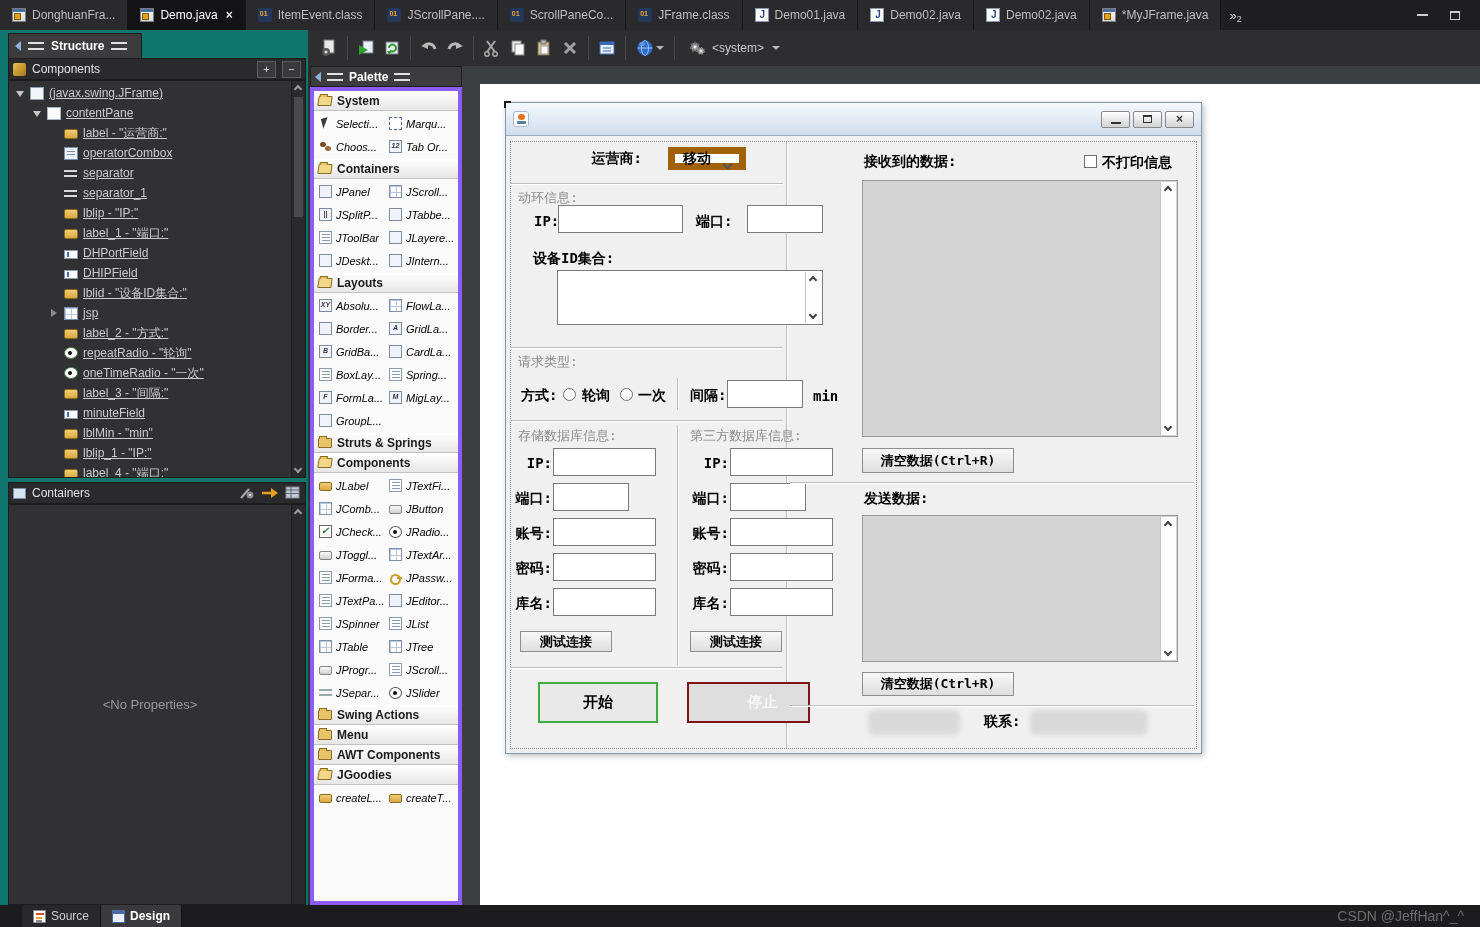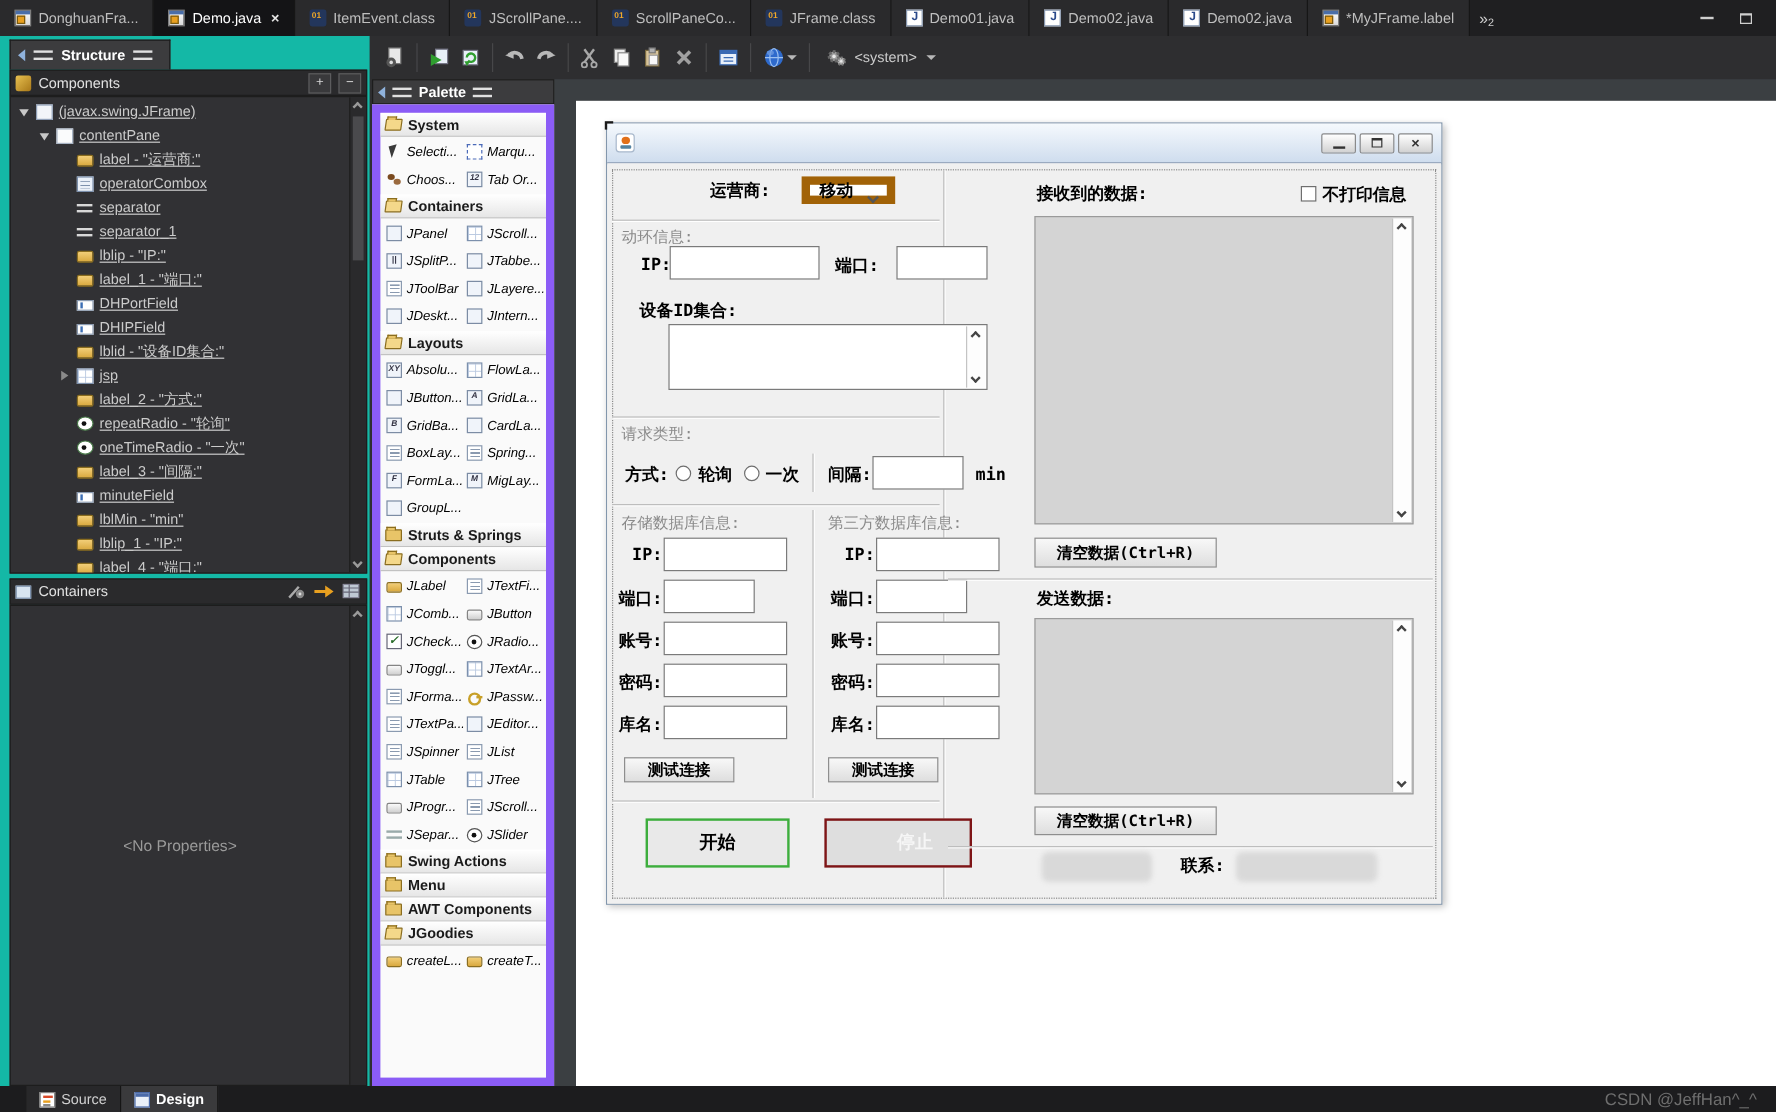--- a/index.html
+++ b/index.html
@@ -27,21 +27,21 @@
   .wmax { width:10px; height:9px; border:1px solid #CFCFCF; border-top:2px solid #CFCFCF; }
 
   
   .toolbar { position:absolute; left:310px; top:30px; width:1170px; height:36px; background:#2E2E30; display:flex; align-items:center; padding-left:6px; }
   .tbtn { width:26px; height:26px; display:flex; align-items:center; justify-content:center; border-radius:3px; cursor:default; }
   .tsep { width:1px; height:24px; background:#474749; margin:0 5px; }
   .tcaret { width:0; height:0; border-left:4px solid transparent; border-right:4px solid transparent; border-top:4px solid #B8B8B8; margin-left:2px; }
   .sysbox { display:flex; align-items:center; gap:6px; padding:0 8px; height:26px; color:#CCCCCC; font-size:12px; }
 
   
-  .leftcol { position:absolute; left:0; top:30px; width:308px; height:875px; background:#14b8a6; }
+  .leftcol { position:absolute; left:0; top:30px; width:308px; height:875px; background:#0f766e; }
   .view-tab { position:absolute; left:8px; top:3px; height:25px; display:flex; align-items:center; gap:7px; padding:0 14px 0 6px; background:#3C3C3E; border:1px solid #1D1D1D; border-bottom:none; color:#FFFFFF; font-size:12px; font-weight:bold; }
   .collapse-arr { width:0; height:0; border-top:5px solid transparent; border-bottom:5px solid transparent; border-right:6px solid #8FB2DC; }
   .hbar { width:16px; height:8px; border-top:2px solid #E0E0E0; border-bottom:2px solid #E0E0E0; }
   .subheader { position:absolute; left:8px; right:2px; height:22px; background:#2A2A2C; border:1px solid #1D1D1D; display:flex; align-items:center; gap:6px; padding:0 4px; color:#E2E2E2; font-size:12px; }
   .subheader .sp { flex:1; }
   .mini-btn { width:19px; height:17px; border:1px solid #5C5C5E; background:#39393B; color:#D8D8D8; display:flex; align-items:center; justify-content:center; font-size:11px; line-height:1; }
   .comp-ico { width:13px; height:13px; background:linear-gradient(135deg,#E8C050,#A87818); border-radius:2px; }
   .prop-ico { width:13px; height:11px; background:#D8E4F0; border:1px solid #7C90AC; }
   .tree { position:absolute; left:8px; right:2px; top:50px; height:398px; background:#313134; border:1px solid #1D1D1D; overflow:hidden; }
   .tree-row { display:flex; align-items:center; gap:5px; height:20px; color:#CBCBCB; font-size:12px; white-space:nowrap; cursor:default;text-decoration:underline; }
@@ -66,21 +66,21 @@
   .ar { width:6px; height:6px; border-left:2px solid #9A9A9A; border-top:2px solid #9A9A9A; position:absolute; left:3px; }
   .ar.up { transform:rotate(45deg); top:5px; }
   .ar.down { transform:rotate(225deg); bottom:5px; }
   .props-header { position:absolute; left:8px; right:2px; top:452px; height:22px; background:#2A2A2C; border:1px solid #1D1D1D; display:flex; align-items:center; gap:6px; padding:0 4px; color:#E2E2E2; font-size:12px; }
   .props-body { position:absolute; left:8px; right:2px; top:474px; bottom:0; background:#313134; border:1px solid #1D1D1D; }
   .noprops { position:absolute; left:0; right:14px; top:0; bottom:0; display:flex; align-items:center; justify-content:center; color:#9A9A9A; font-size:13px; }
 
   
   .palette { position:absolute; left:310px; top:66px; width:152px; height:839px; }
   .pal-header { position:absolute; left:0; top:0; right:0; height:21px; background:#3C3C3E; border:1px solid #1D1D1D; display:flex; align-items:center; gap:6px; padding:0 4px; color:#FFFFFF; font-size:12px; font-weight:bold; }
-  .pal-body { position:absolute; left:0; top:21px; right:0; bottom:0; background:#FAFAFA; border:7px solid #8b5cf6; overflow:hidden; }
+  .pal-body { position:absolute; left:0; top:21px; right:0; bottom:0; background:#FAFAFA; border:4px solid #8b5cf6; overflow:hidden; }
   .pal-cat { height:20px; display:flex; align-items:center; gap:5px; padding:0 4px; background:linear-gradient(#FEFEFE,#E6E6E6); border-top:1px solid #FFFFFF; border-bottom:1px solid #C2C2C2; font-size:12px; font-weight:bold; color:#1A1A1A; cursor:default; white-space:nowrap; }
   .folder { width:14px; height:10px; position:relative; background:#E8C468; border:1px solid #8A6D1F; border-radius:1px; flex:0 0 14px; }
   .folder::before { content:""; position:absolute; left:0; top:-3px; width:6px; height:2px; background:#E8C468; border:1px solid #8A6D1F; border-bottom:none; }
   .folder.open { background:#F4D88A; transform:skewX(-8deg); }
   .pal-grid { display:grid; grid-template-columns:1fr 1fr; padding:1px 2px;font-style:italic; }
   .pitem { display:flex; align-items:center; gap:4px; height:23px; padding-left:3px; font-size:11px; color:#000; white-space:nowrap; overflow:hidden; cursor:default; }
   .pi { width:13px; height:13px; flex:0 0 13px; position:relative; display:inline-block; }
   .pi-box  { background:#F0F4FA; border:1px solid #7C8CA4; }
   .pi-box::after { content:attr(data-ltr); position:absolute; left:0; right:0; top:1px; text-align:center; font-size:7px; font-weight:bold; color:#334; }
   .pi-dash { background:#FFFFFF; border:1px dashed #4A6AB8; }
@@ -187,21 +187,21 @@
         <div class="etab">
           <span class="ficon java-file"></span>
           <span>Demo02.java</span>
         </div>
         <div class="etab">
           <span class="ficon java-file"></span>
           <span>Demo02.java</span>
         </div>
         <div class="etab">
           <span class="ficon gui-file"></span>
-          <span>*MyJFrame.label</span>
+          <span>*MyJFrame.java</span>
         </div>
       </div>
     <div class="tab-overflow">
       <span>»</span>
       <span class="num">2</span>
     </div>
     <div class="win-ctrls">
       <span class="wmin"></span>
       <span class="wmax"></span>
     </div>
@@ -529,21 +529,21 @@
           <div class="pitem">
             <span class="pi pi-box" data-ltr="XY"></span>
             <span>Absolu...</span>
           </div>
           <div class="pitem">
             <span class="pi pi-grid"></span>
             <span>FlowLa...</span>
           </div>
           <div class="pitem">
             <span class="pi pi-box"></span>
-            <span>JButton...</span>
+            <span>Border...</span>
           </div>
           <div class="pitem">
             <span class="pi pi-box" data-ltr="A"></span>
             <span>GridLa...</span>
           </div>
           <div class="pitem">
             <span class="pi pi-box" data-ltr="B"></span>
             <span>GridBa...</span>
           </div>
           <div class="pitem">

